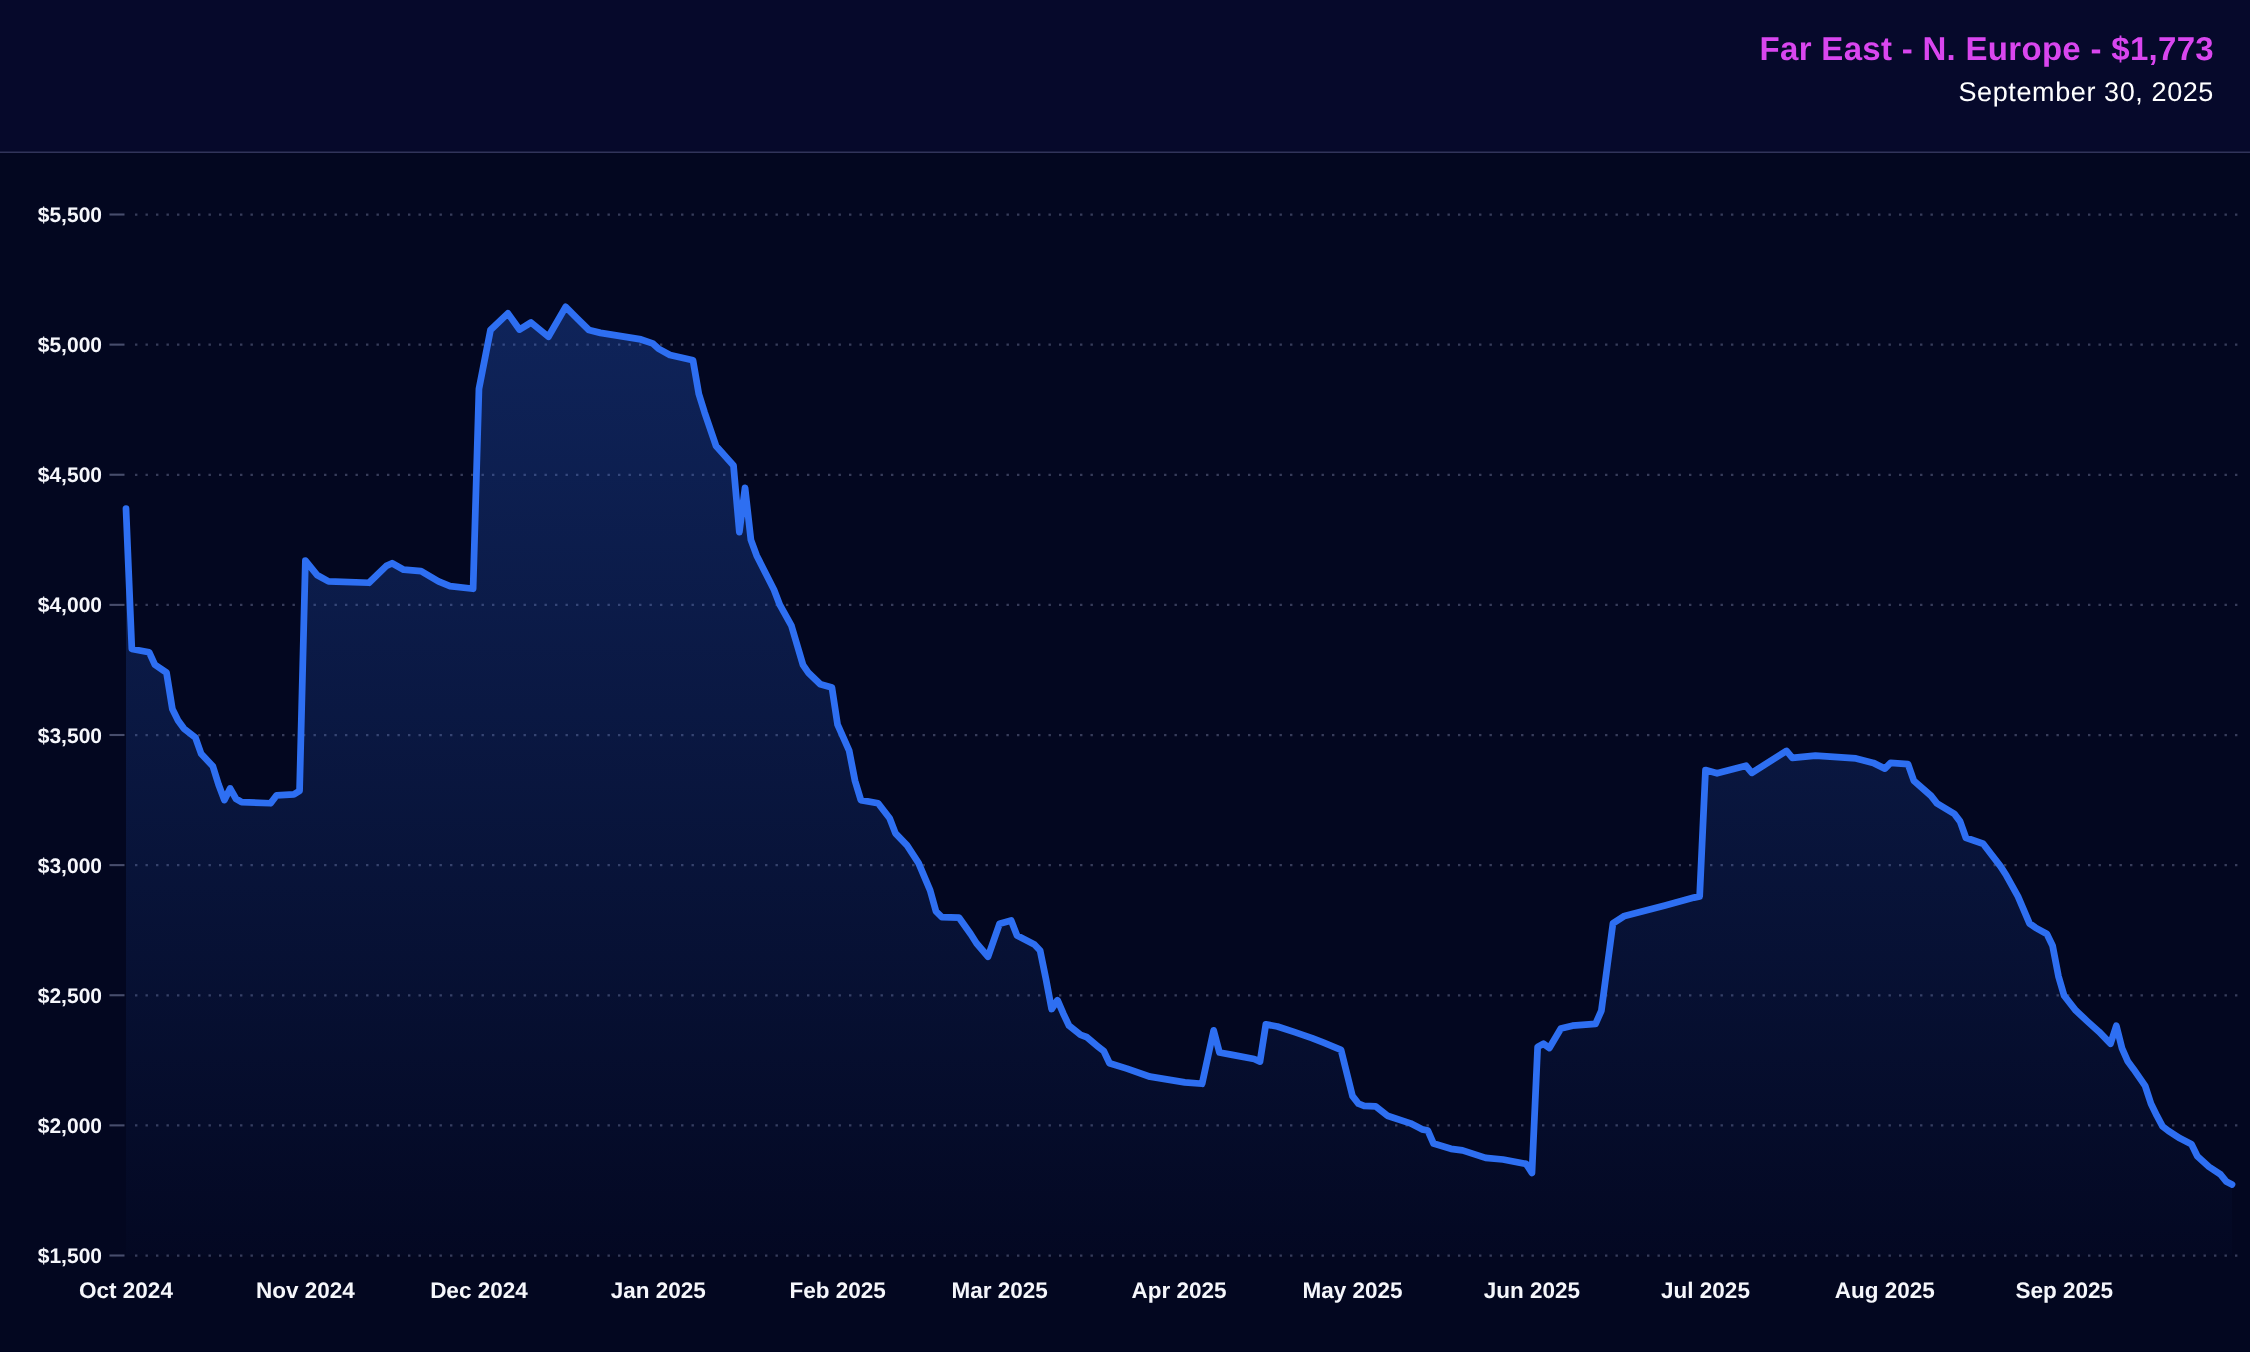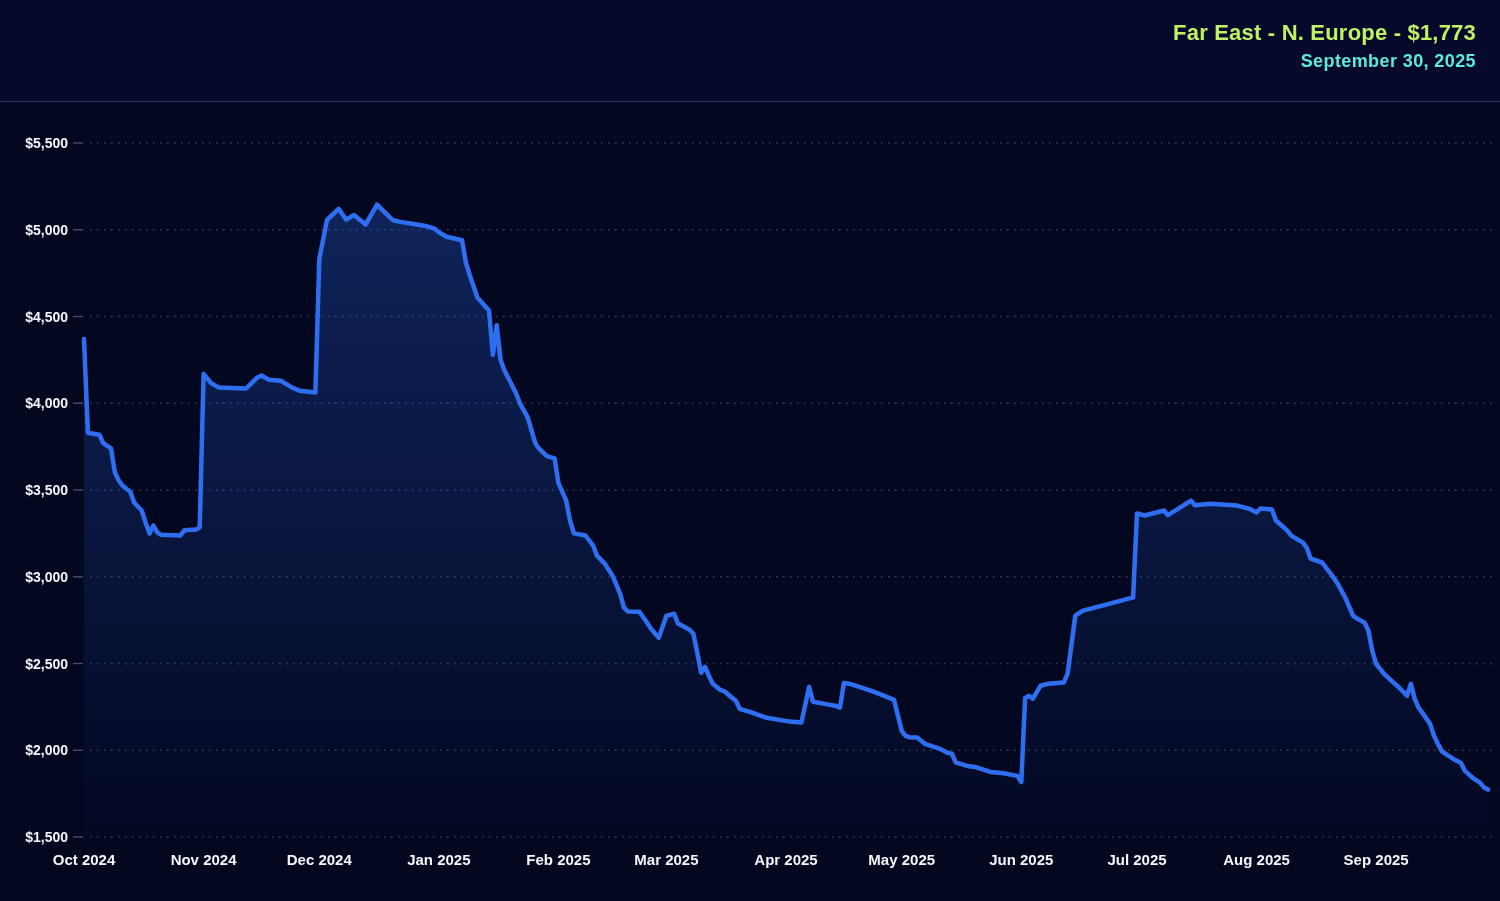--- a/index.html
+++ b/index.html
@@ -13,25 +13,25 @@
   .hdr{
     position:absolute;top:0;left:0;width:1500px;height:102px;
     background:#06092B;
     border-bottom:1.5px solid #31345A;
     box-sizing:border-box;
   }
   .hdr-text{
     position:absolute;top:20px;right:24px;text-align:right;
   }
   .title{
-    color:#bef264;font-size:22px;font-weight:700;line-height:1.2;
+    color:#d946ef;font-size:22px;font-weight:700;line-height:1.2;
     letter-spacing:.2px;
   }
   .subtitle{
-    color:#5eead4;font-size:18px;font-weight:700;margin-top:5px;
+    color:#ffffff;font-size:18px;font-weight:400;margin-top:5px;
     letter-spacing:.4px;
     text-align:right;
   }
   .chart-wrap{
     position:absolute;top:103px;left:0;width:1500px;height:621px;
   }
   svg{display:block;}
   text.ytick{
     fill:#f5f6fb;font-size:14px;font-weight:700;
     font-family:"Liberation Sans","DejaVu Sans",sans-serif;

